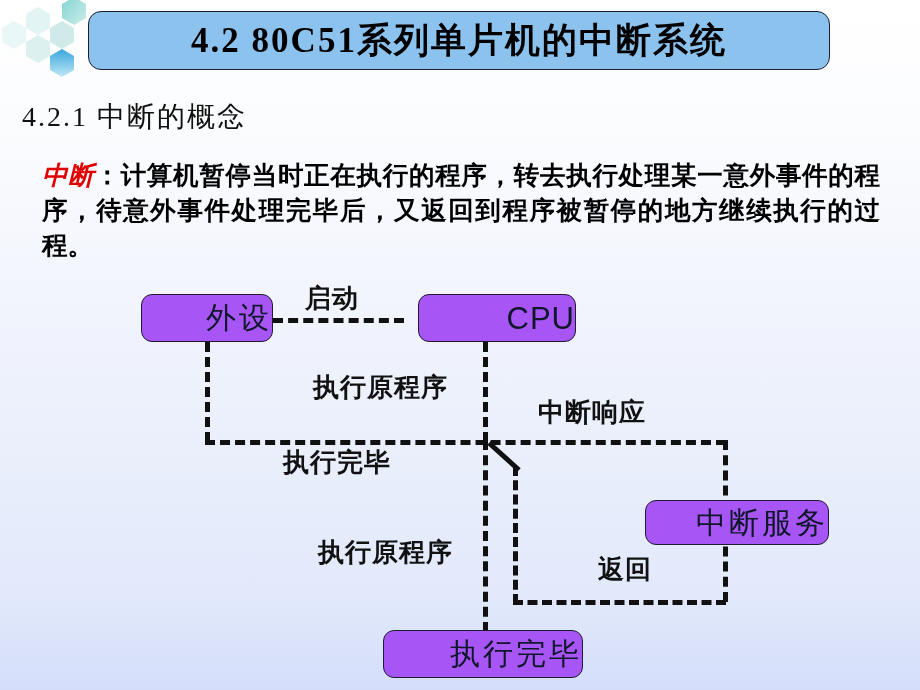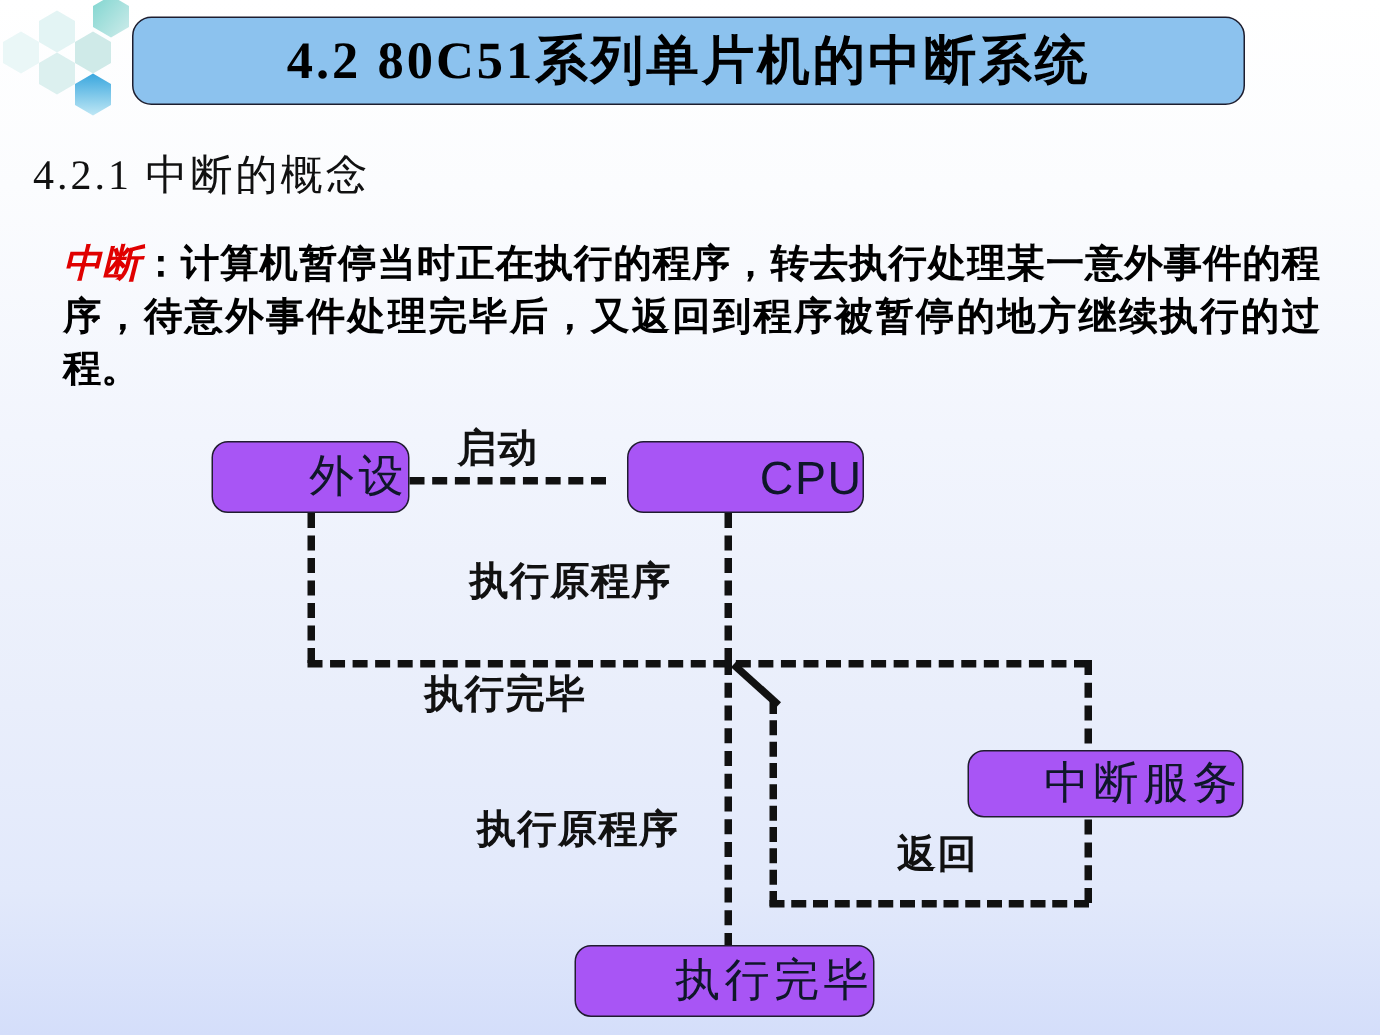--- a/index.html
+++ b/index.html
@@ -228,20 +228,21 @@
     <svg class="break-mark" style="left:486px; top:440px;" width="40" height="34" viewBox="0 0 40 34">
       <line x1="3" y1="3" x2="33" y2="30" stroke="#111111" stroke-width="5"></line>
     </svg>
 
     <div class="edge-label" style="left:305px; top:286px;">启动</div>
 
     <div class="edge-label" style="left:313px; top:375px;">执行原程序</div>
 
     <div class="edge-label" style="left:283px; top:450px;">执行完毕</div>
 
+    <div class="edge-label" style="left:538px; top:400px;">中断响应</div>
 
     <div class="edge-label" style="left:318px; top:540px;">执行原程序</div>
 
     <div class="edge-label" style="left:598px; top:557px;">返回</div>
 
     <div class="node" id="node-waishe">
       <span class="node-label">外设</span>
     </div>
 
     <div class="node latin" id="node-cpu">

